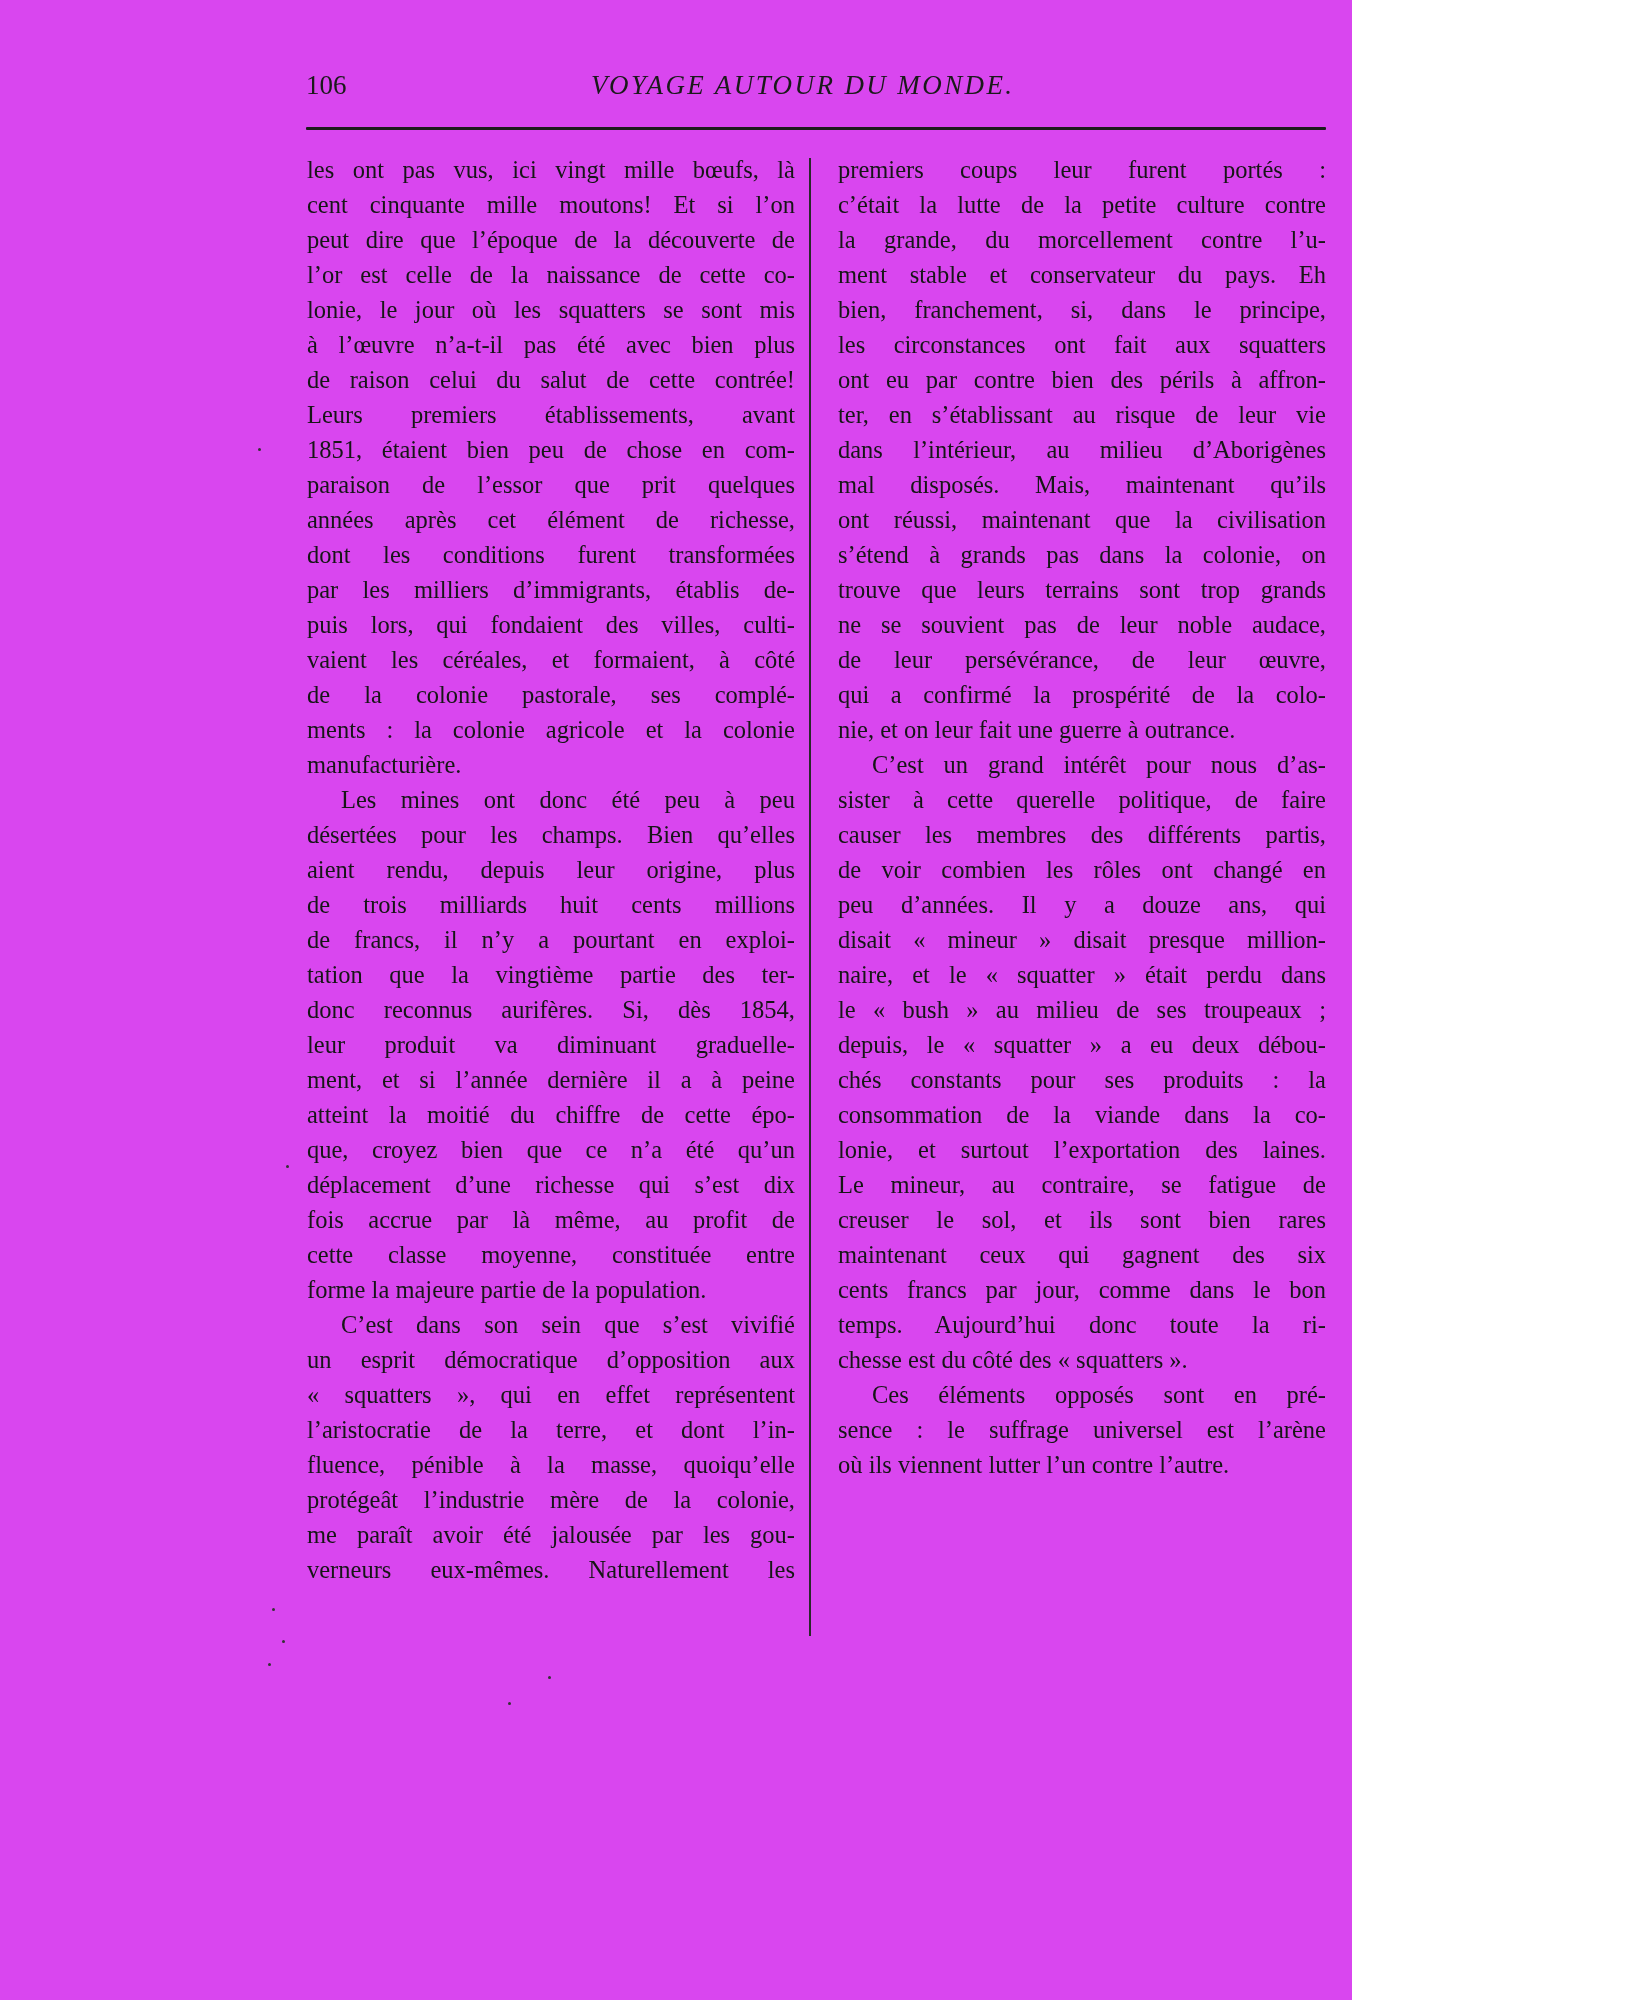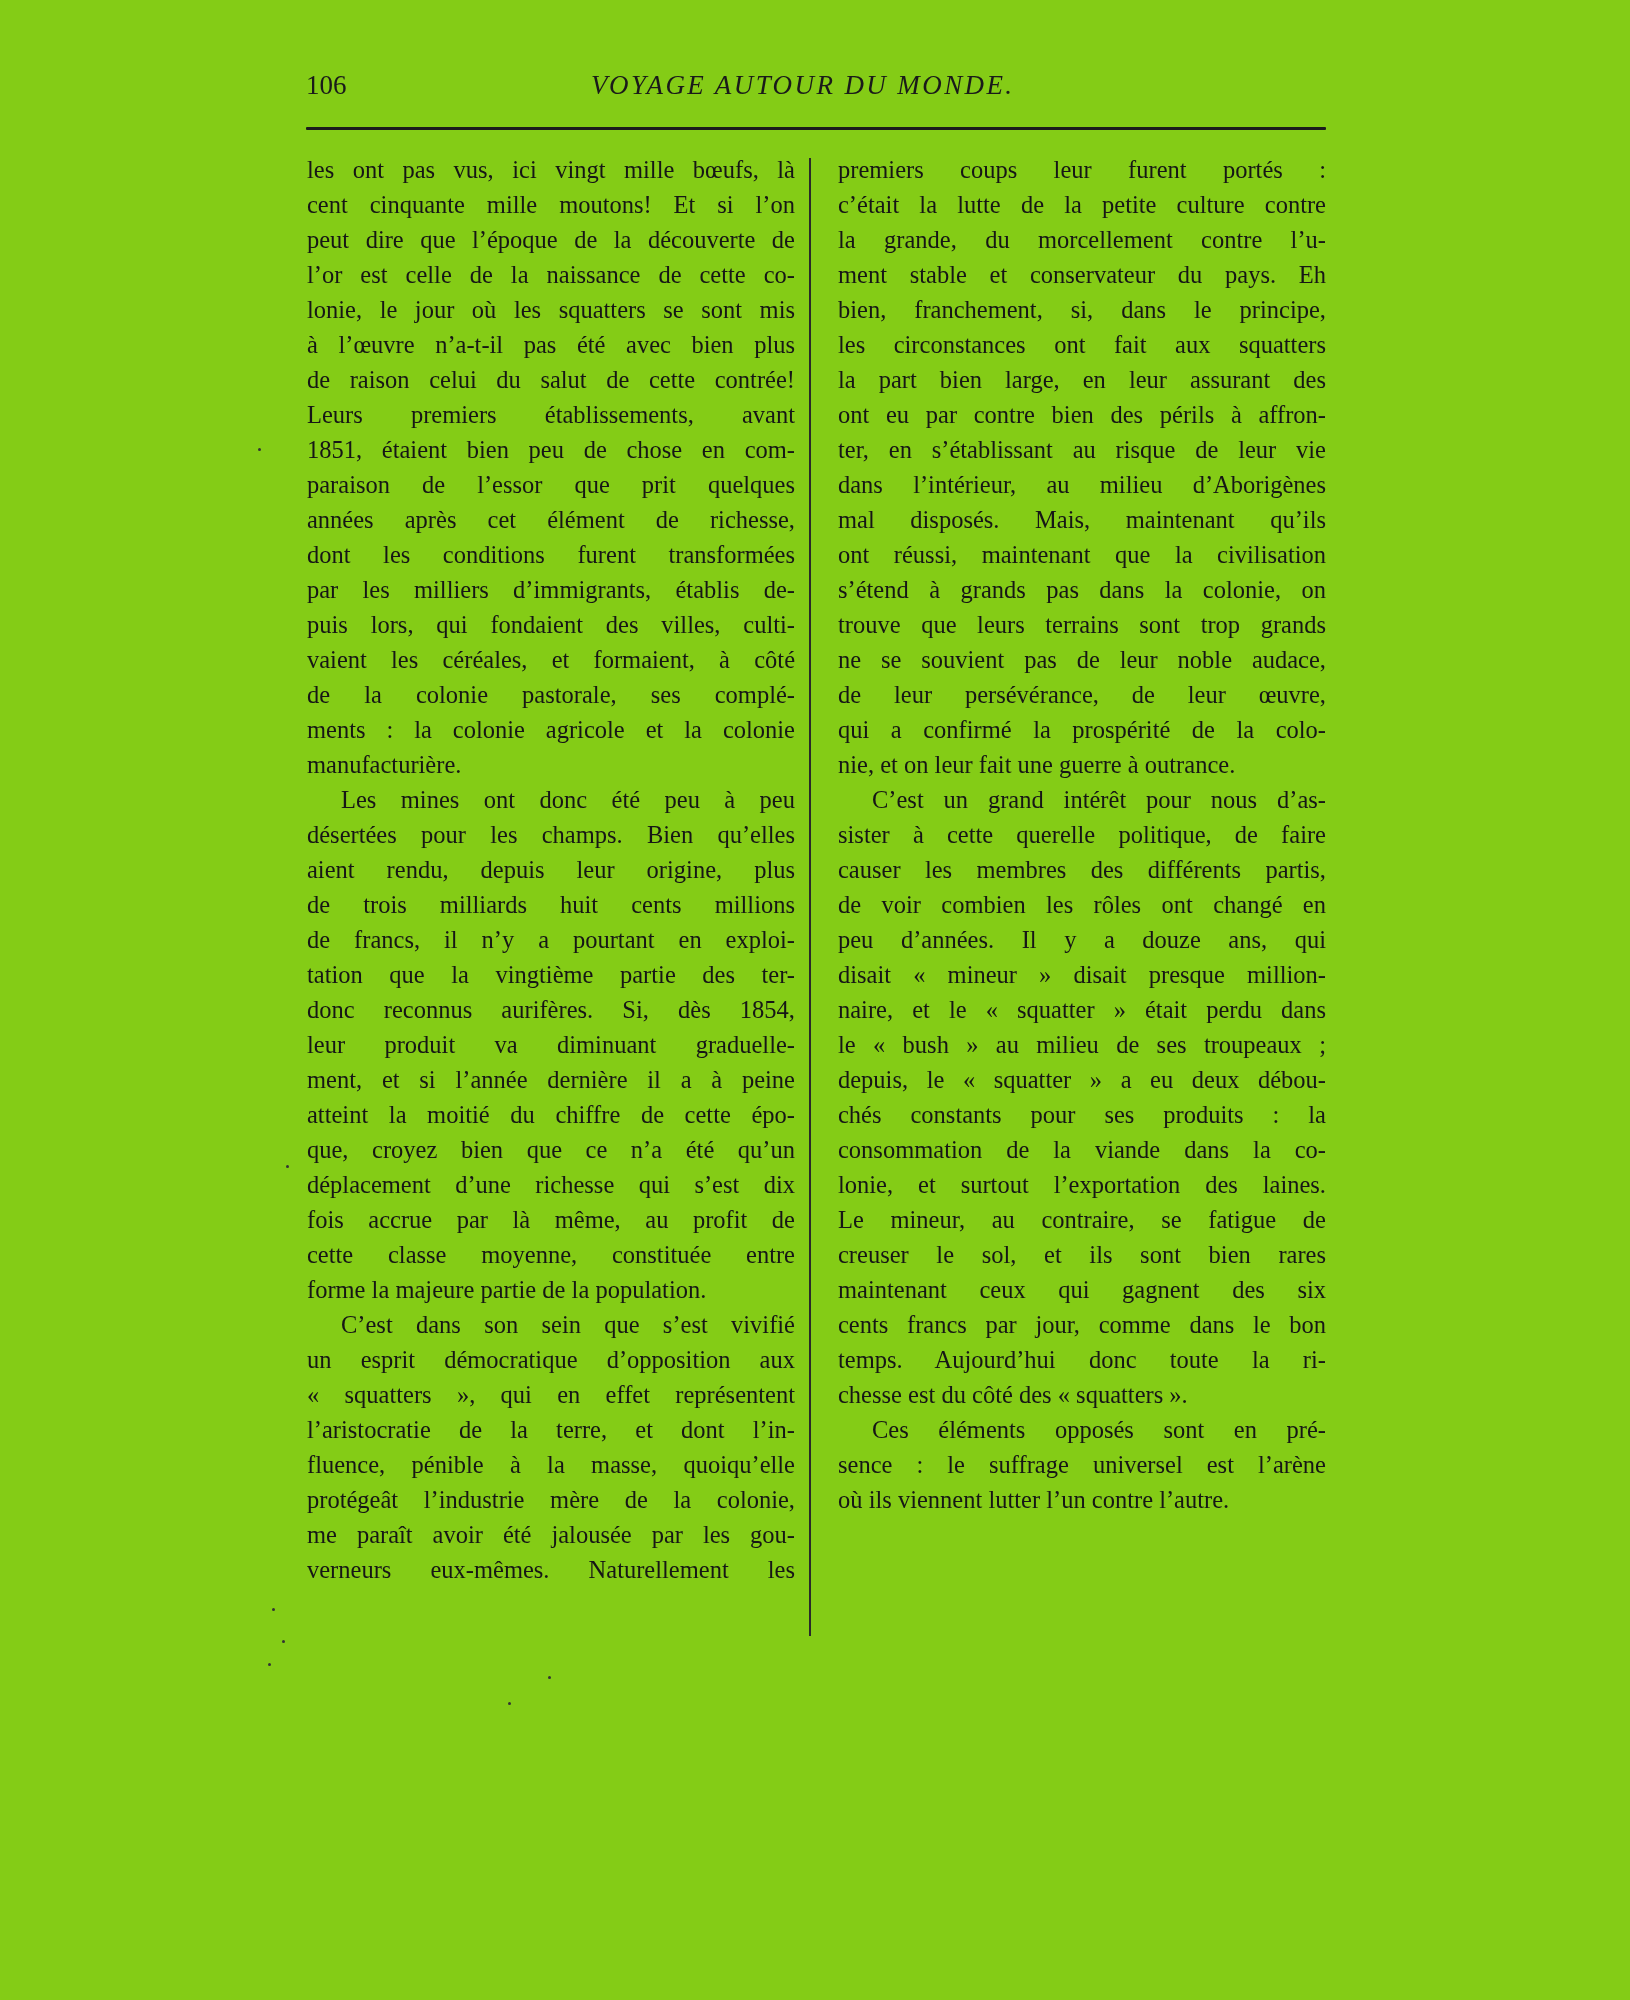--- a/index.html
+++ b/index.html
@@ -11,22 +11,22 @@
     width: 1630px;
     height: 2000px;
     position: relative;
     overflow: hidden;
     font-family: "Liberation Serif", "DejaVu Serif", serif;
     color: #1a1a1a;
   }
   .page {
     position: absolute;
     left: 0; top: 0;
-    width: 1630px; height: 2000px;
-    background: #84cc16;
+    width: 1352px; height: 2000px;
+    background: #d946ef;
   }
   .running-head {
     position: absolute;
     left: 306px;
     top: 70px;
     width: 1020px;
     height: 40px;
   }
   .page-number {
     position: absolute;
@@ -151,21 +151,20 @@
 
   <div class="divider"></div>
 
   <div class="column col-right" id="col-right">
       <span class="line">premiers coups leur furent portés :</span>
       <span class="line">c’était la lutte de la petite culture contre</span>
       <span class="line">la grande, du morcellement contre l’u-</span>
       <span class="line">ment stable et conservateur du pays. Eh</span>
       <span class="line">bien, franchement, si, dans le principe,</span>
       <span class="line">les circonstances ont fait aux squatters</span>
-      <span class="line">la part bien large, en leur assurant des</span>
       <span class="line">ont eu par contre bien des périls à affron-</span>
       <span class="line">ter, en s’établissant au risque de leur vie</span>
       <span class="line">dans l’intérieur, au milieu d’Aborigènes</span>
       <span class="line">mal disposés. Mais, maintenant qu’ils</span>
       <span class="line">ont réussi, maintenant que la civilisation</span>
       <span class="line">s’étend à grands pas dans la colonie, on</span>
       <span class="line">trouve que leurs terrains sont trop grands</span>
       <span class="line">ne se souvient pas de leur noble audace,</span>
       <span class="line">de leur persévérance, de leur œuvre,</span>
       <span class="line">qui a confirmé la prospérité de la colo-</span>

